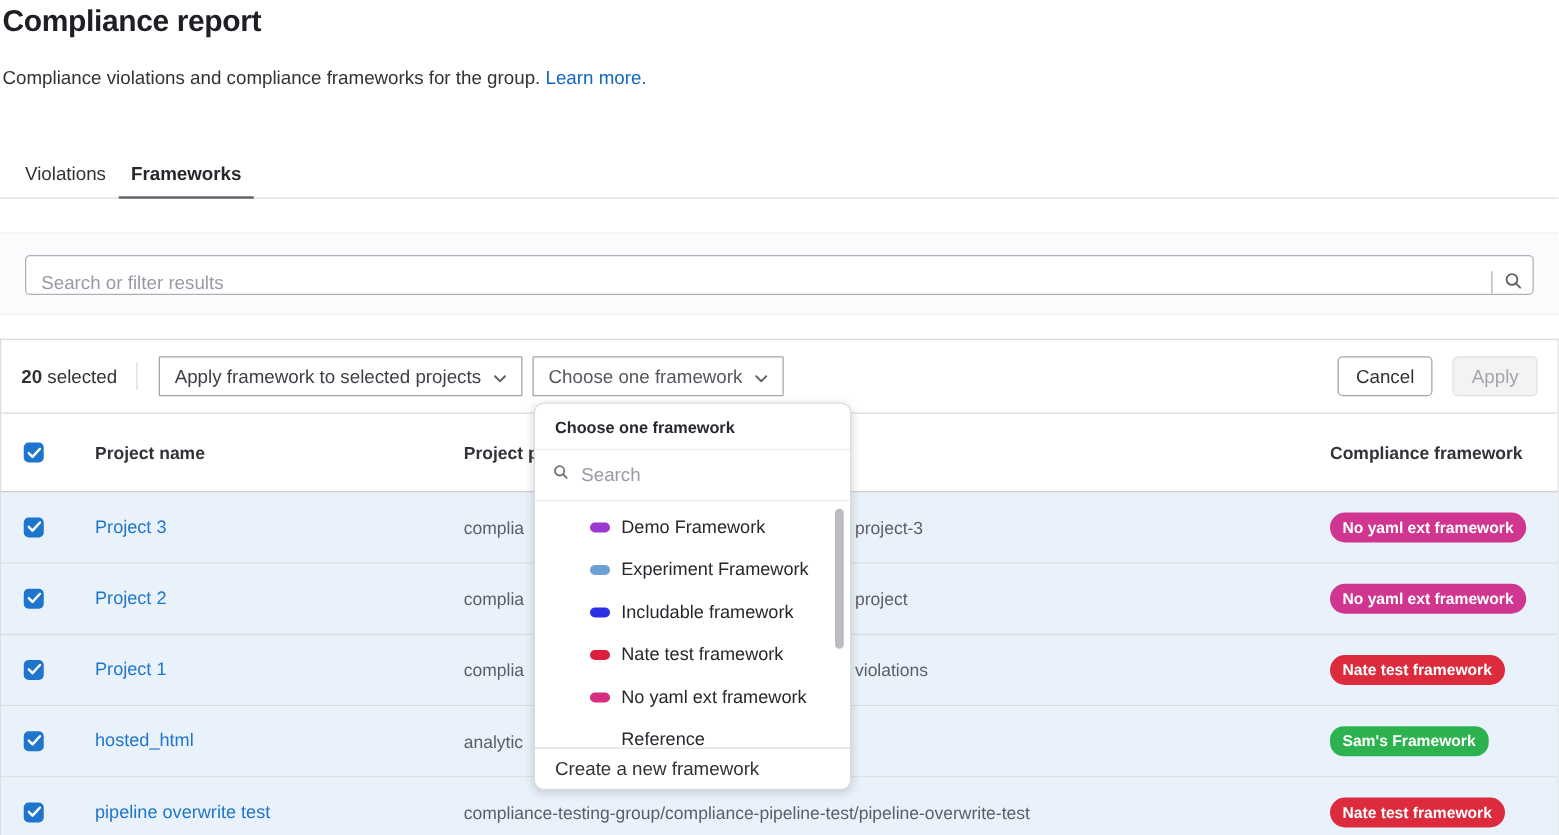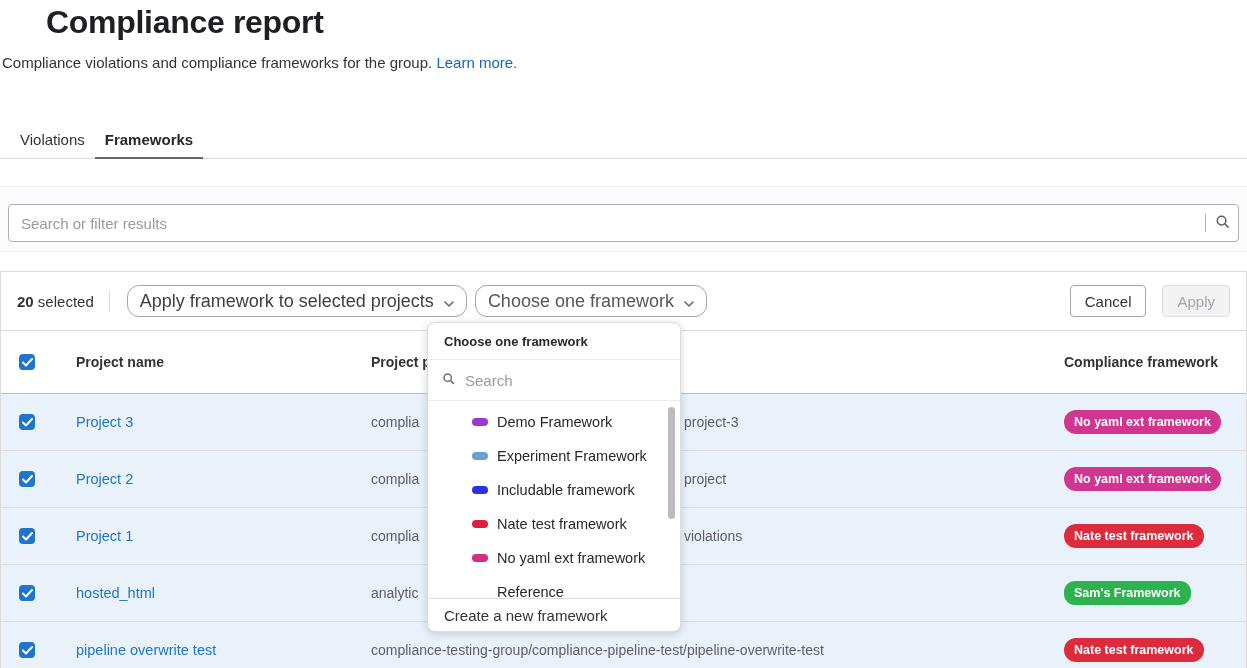--- a/index.html
+++ b/index.html
@@ -1,51 +1,51 @@
 <!DOCTYPE html>
 <html style="--accent: #1f75cb; --link: #1f75cb; --selected_row_bg: #e9f2fb;"><head>
 <meta charset="utf-8">
 <style>
   * { margin:0; padding:0; box-sizing:border-box; }
   html,body { width:1247px; height:668px; overflow:hidden; background:#fff;
     font-family:"Liberation Sans","DejaVu Sans",sans-serif; color:#333238; }
   .page { position:relative; width:1247px; height:668px; }
 
   
-  .page-title { position:absolute; left:2px; top:4px; font-size:32px; font-weight:700; color:#1f1e25; letter-spacing:-0.3px;margin-left:44px; }
+  .page-title { position:absolute; left:2px; top:4px; font-size:24px; font-weight:700; color:#1f1e25; letter-spacing:-0.3px; }
   .page-desc { position:absolute; left:2px; top:54px; font-size:15px; color:#333238; }
   .page-desc a { color:#1068bf; text-decoration:none; cursor:pointer; }
 
   
   .tabs { position:absolute; left:0; right:0; top:122px; display:flex; padding-left:10px; border-bottom:1px solid #dbdbdb; }
   .tab { padding:9px 10px 10px; font-size:15px; color:#333238; position:relative; cursor:pointer; }
   .tab.active { font-weight:700; color:#28272d; }
   .tab.active::after { content:""; position:absolute; left:0; right:0; bottom:-1px; height:2px; background:#63686f; }
 
   
   .filter-band { position:absolute; left:0; right:0; top:186px; height:66px; background:#fbfafd;
     border-top:1px solid #f0f0f2; border-bottom:1px solid #f0f0f2; }
-  .search-wrap { margin:17px 8px 0; height:38px; background:#fff; border:1px solid #b0afb7; border-radius:4px;
-    display:flex; align-items:center; overflow:hidden; }
+  .search-wrap { margin:17px 20px 0; height:32px; background:#fff; border:1px solid #b0afb7; border-radius:4px;
+    display:flex; align-items:flex-end; overflow:hidden; }
   .search-wrap input { flex:1; border:none; outline:none; padding:0 12px; font-size:15px; color:#333238; background:transparent;
     font-family:inherit; }
   .search-wrap input::placeholder { color:#9a99a5; }
   .search-btn { width:33px; border:none; border-left:1px solid #b0afb7; background:transparent; display:flex;
     align-items:center; justify-content:center; cursor:pointer; }
 
   
   .card { position:absolute; left:0; right:0; top:271px; bottom:0; background:#fff;
     border:1px solid #dcdcde; border-bottom:none; }
 
   .actions-row { height:59px; display:flex; align-items:center; padding:0 16px; border-bottom:1px solid #dcdcde; }
   .sel-count { font-size:15px; color:#333238; white-space:nowrap; }
   .sel-count b { font-weight:700; }
   .vdiv { width:1px; height:22px; background:#dcdcde; margin:0 17px 0 15px; }
-  .dd-btn { height:32px; padding:0 12px; border:1px solid #a5a4ac; border-radius:12px; background:#fff;
-    font-size:18px; color:#3f3e47; display:flex; align-items:center; gap:10px; cursor:pointer; white-space:nowrap; font-family:inherit; }
+  .dd-btn { height:32px; padding:0 12px; border:1px solid #a5a4ac; border-radius:1px; background:#fff;
+    font-size:15px; color:#3f3e47; display:flex; align-items:center; gap:10px; cursor:pointer; white-space:nowrap; font-family:inherit; }
   .dd-btn.choose { margin-left:8px; color:#57565e; }
   .spacer { flex:1; }
   .btn { height:32px; padding:4px 14px; border-radius:4px; font-size:15px; display:flex; align-items:center;
     cursor:pointer; font-family:inherit; }
   .btn-cancel { background:#fff; border:1px solid #a5a4ac; color:#333238; margin-right:16px; }
   .btn-apply { background:#f3f3f4; border:1px solid #e0e0e3; color:#a5a4ad; }
 
   
   .grid { display:grid; grid-template-columns:57px 295px 693px 158px; padding:0 24px 0 18px; align-items:center; }
   .thead { height:63px; border-bottom:1px solid #bfbfc3; font-size:14px; font-weight:700; color:#333238; }

